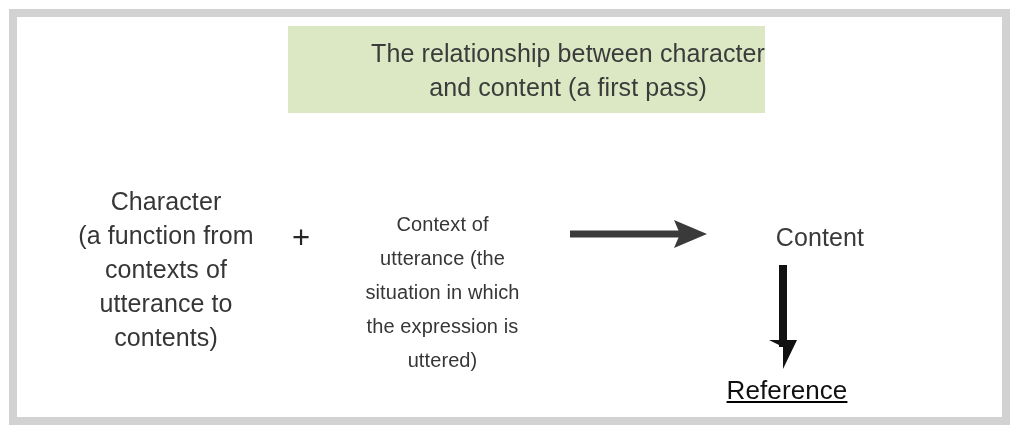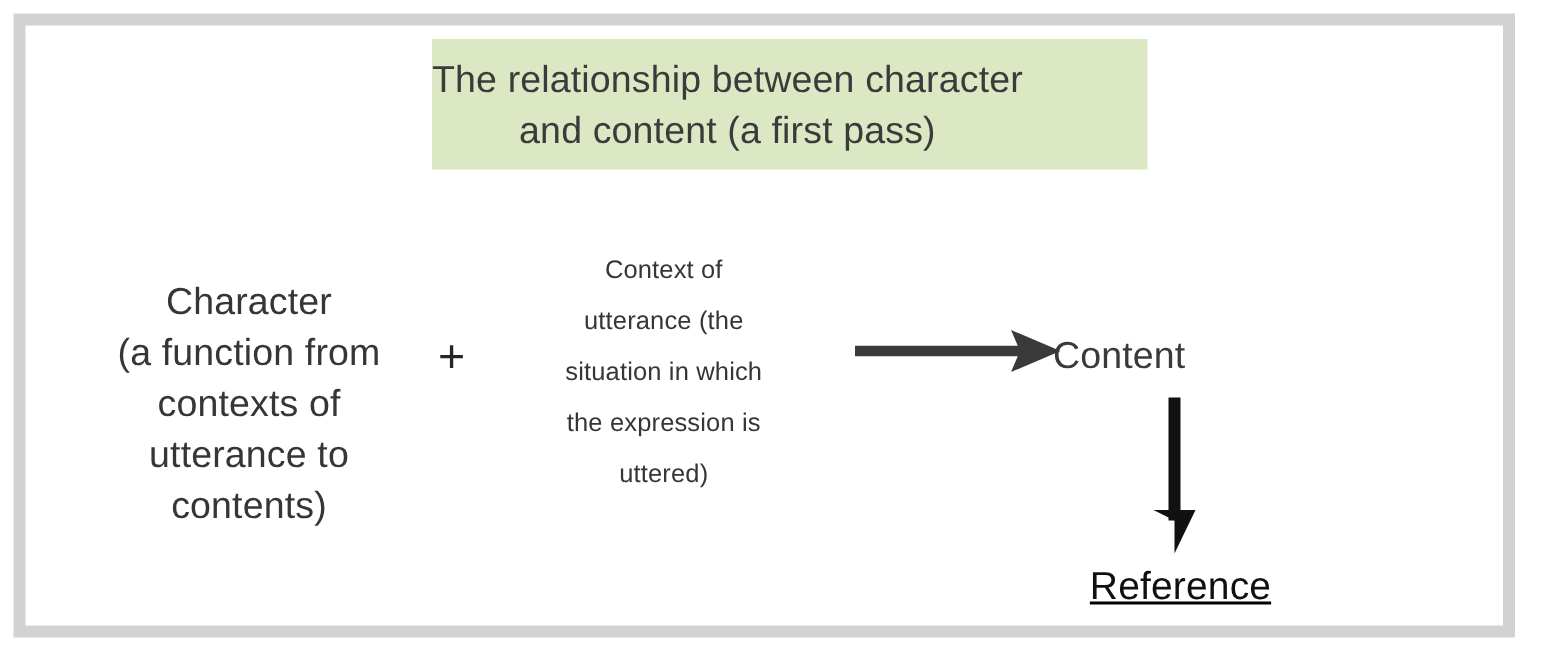--- a/index.html
+++ b/index.html
@@ -37,21 +37,21 @@
   
   #title-banner {
     position: absolute;
     left: 288px;
     top: 26px;
     width: 477px;
     height: 87px;
     background: #dbe8c3;
     display: flex;
     align-items: center;
-    justify-content: flex-start;
+    justify-content: flex-end;
   }
   #title-text {
     font-size: 25px;
     line-height: 34px;
     color: #3b3b3b;
     text-align: center;
     white-space: pre-line;
     letter-spacing: 0.1px;
   }
 
@@ -87,43 +87,44 @@
 
   
   #context-block {
     position: absolute;
     left: 326px;
     top: 163px;
     width: 233px;
     text-align: center;
   }
   #context-text {
-    font-size: 17px;
+    font-size: 20px;
     line-height: 34px;
     color: #363636;
     white-space: pre-line;
     letter-spacing: 0.1px;
+    margin-top: 44px;
   }
 
   
   #arrow-horizontal {
     position: absolute;
     left: 566px;
     top: 215px;
     width: 145px;
     height: 42px;
   }
 
   
   #content-node {
     position: absolute;
     left: 702px;
     top: 221px;
     width: 162px;
-    text-align: left;
+    text-align: right;
   }
   #content-text {
     font-size: 25px;
     line-height: 32px;
     color: #3a3a3a;
     letter-spacing: 0.1px;
   }
 
   
   #arrow-vertical {

